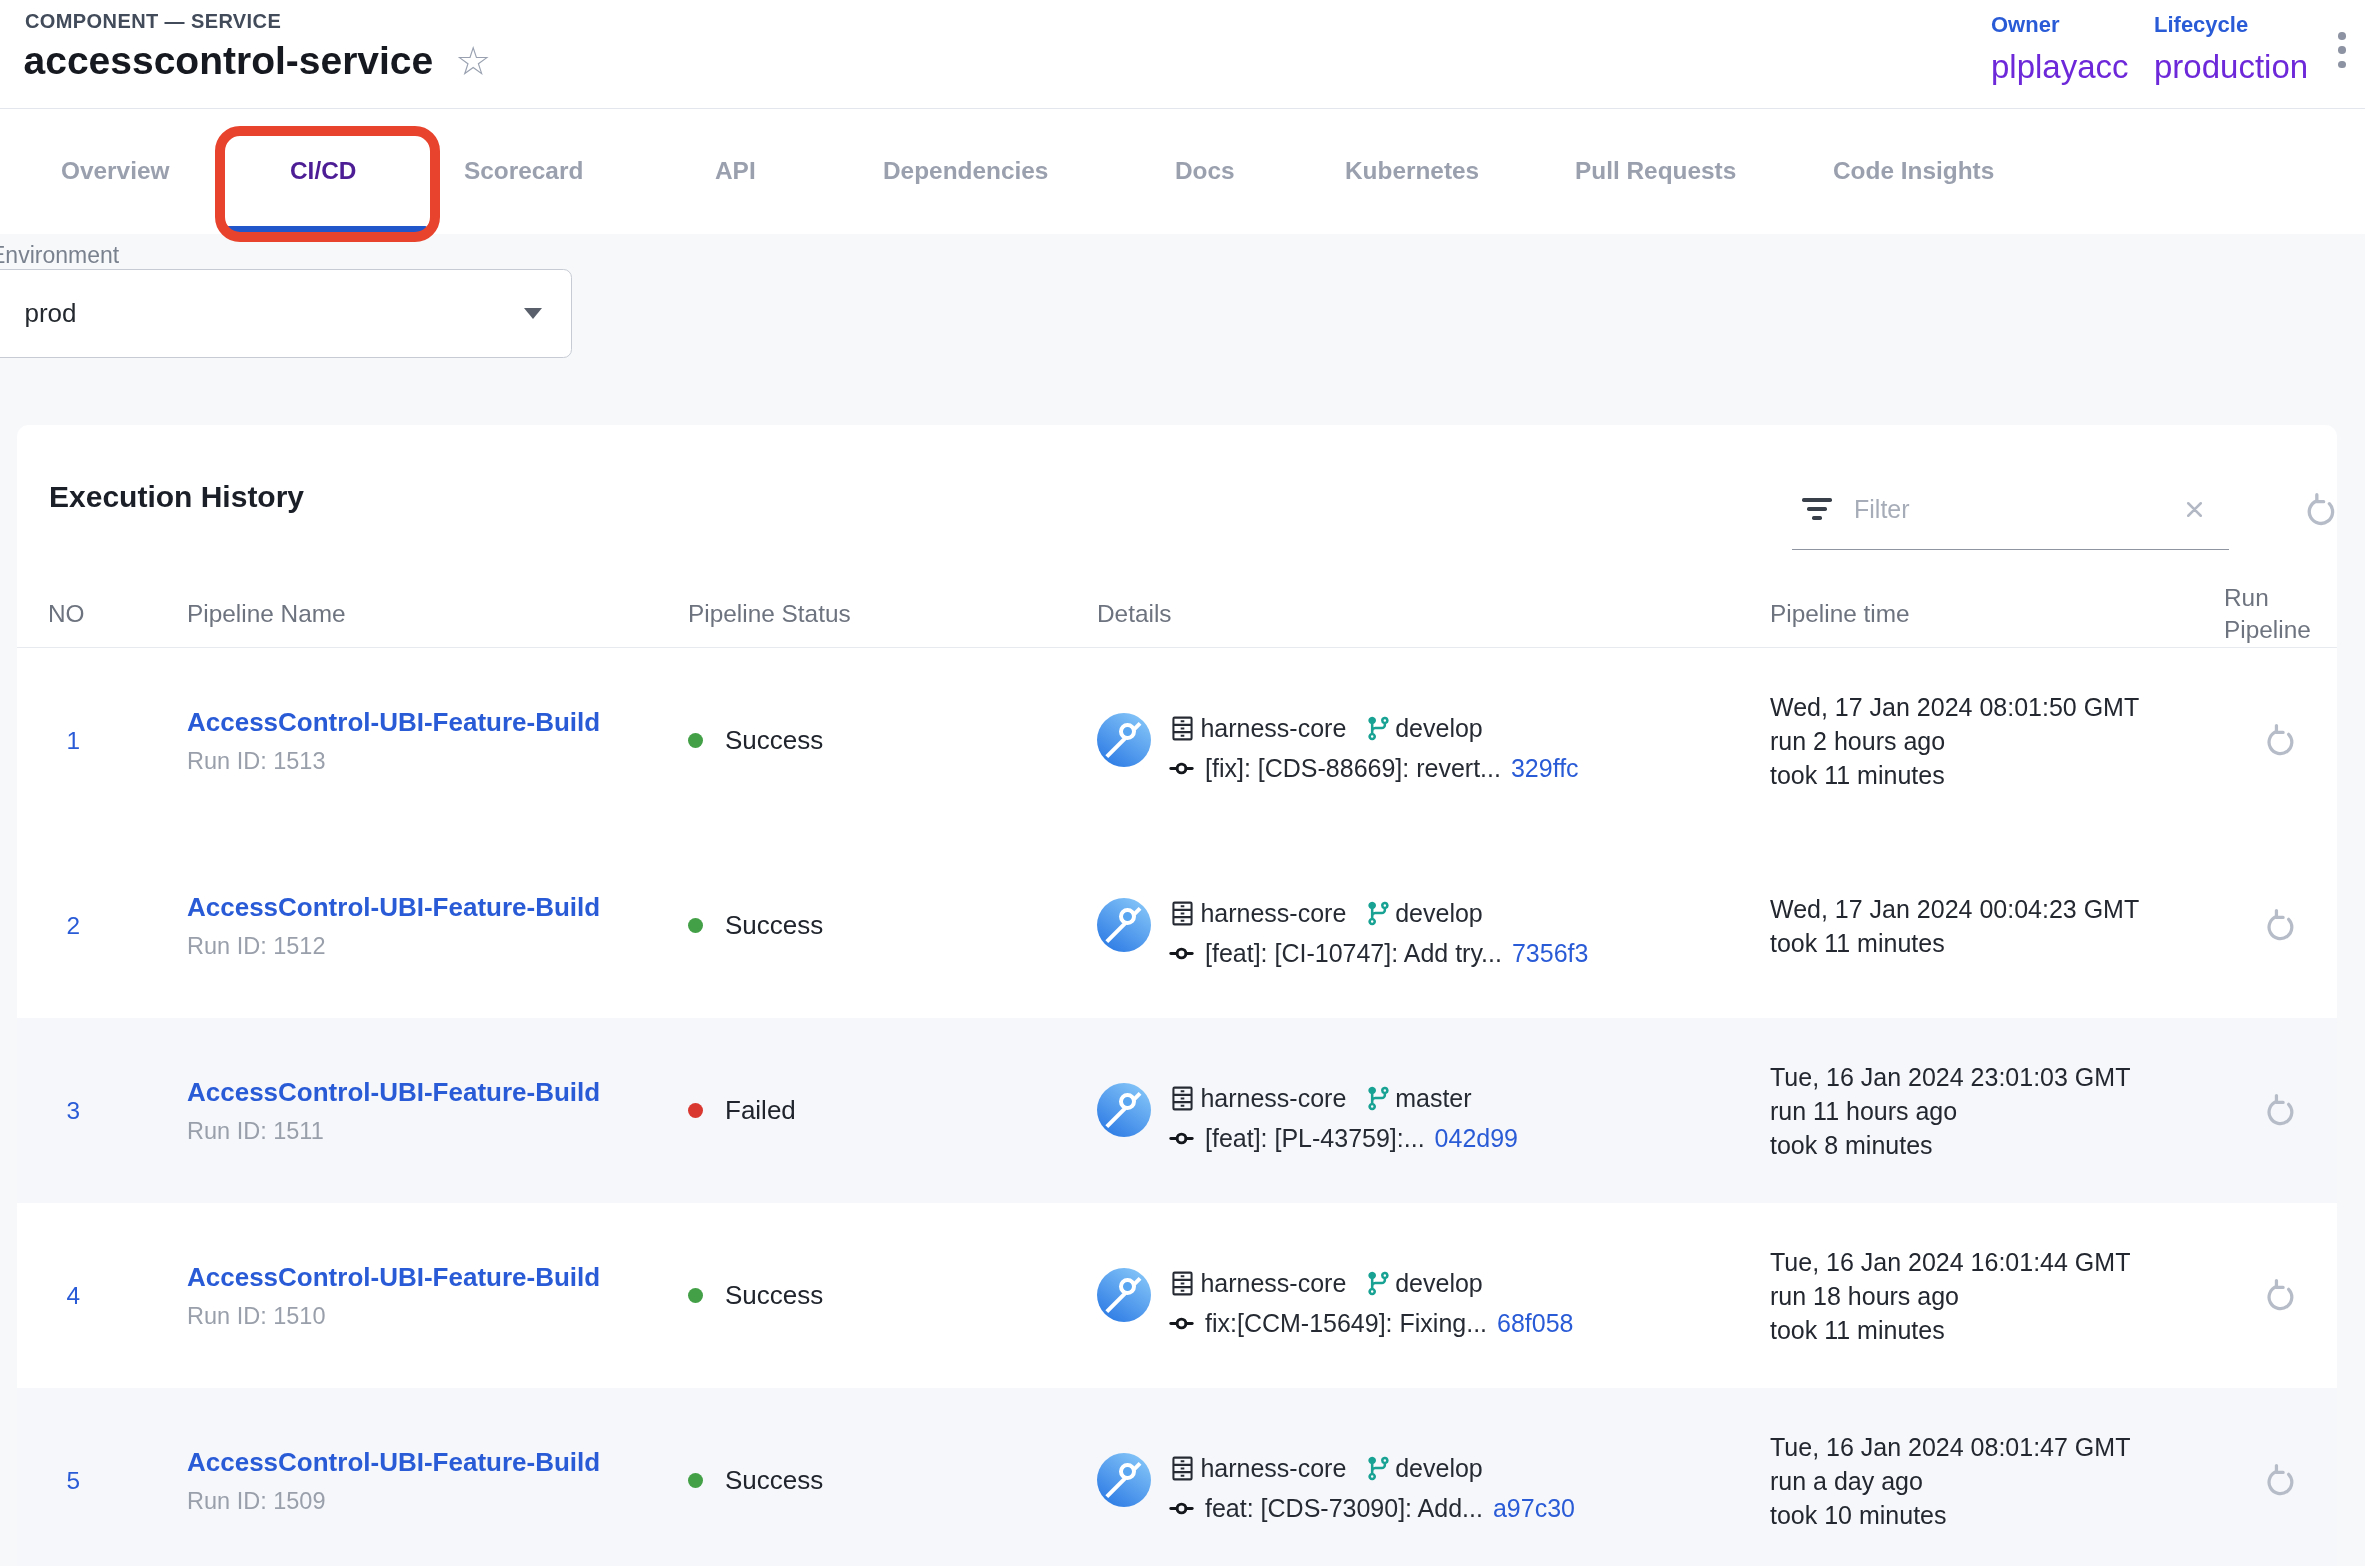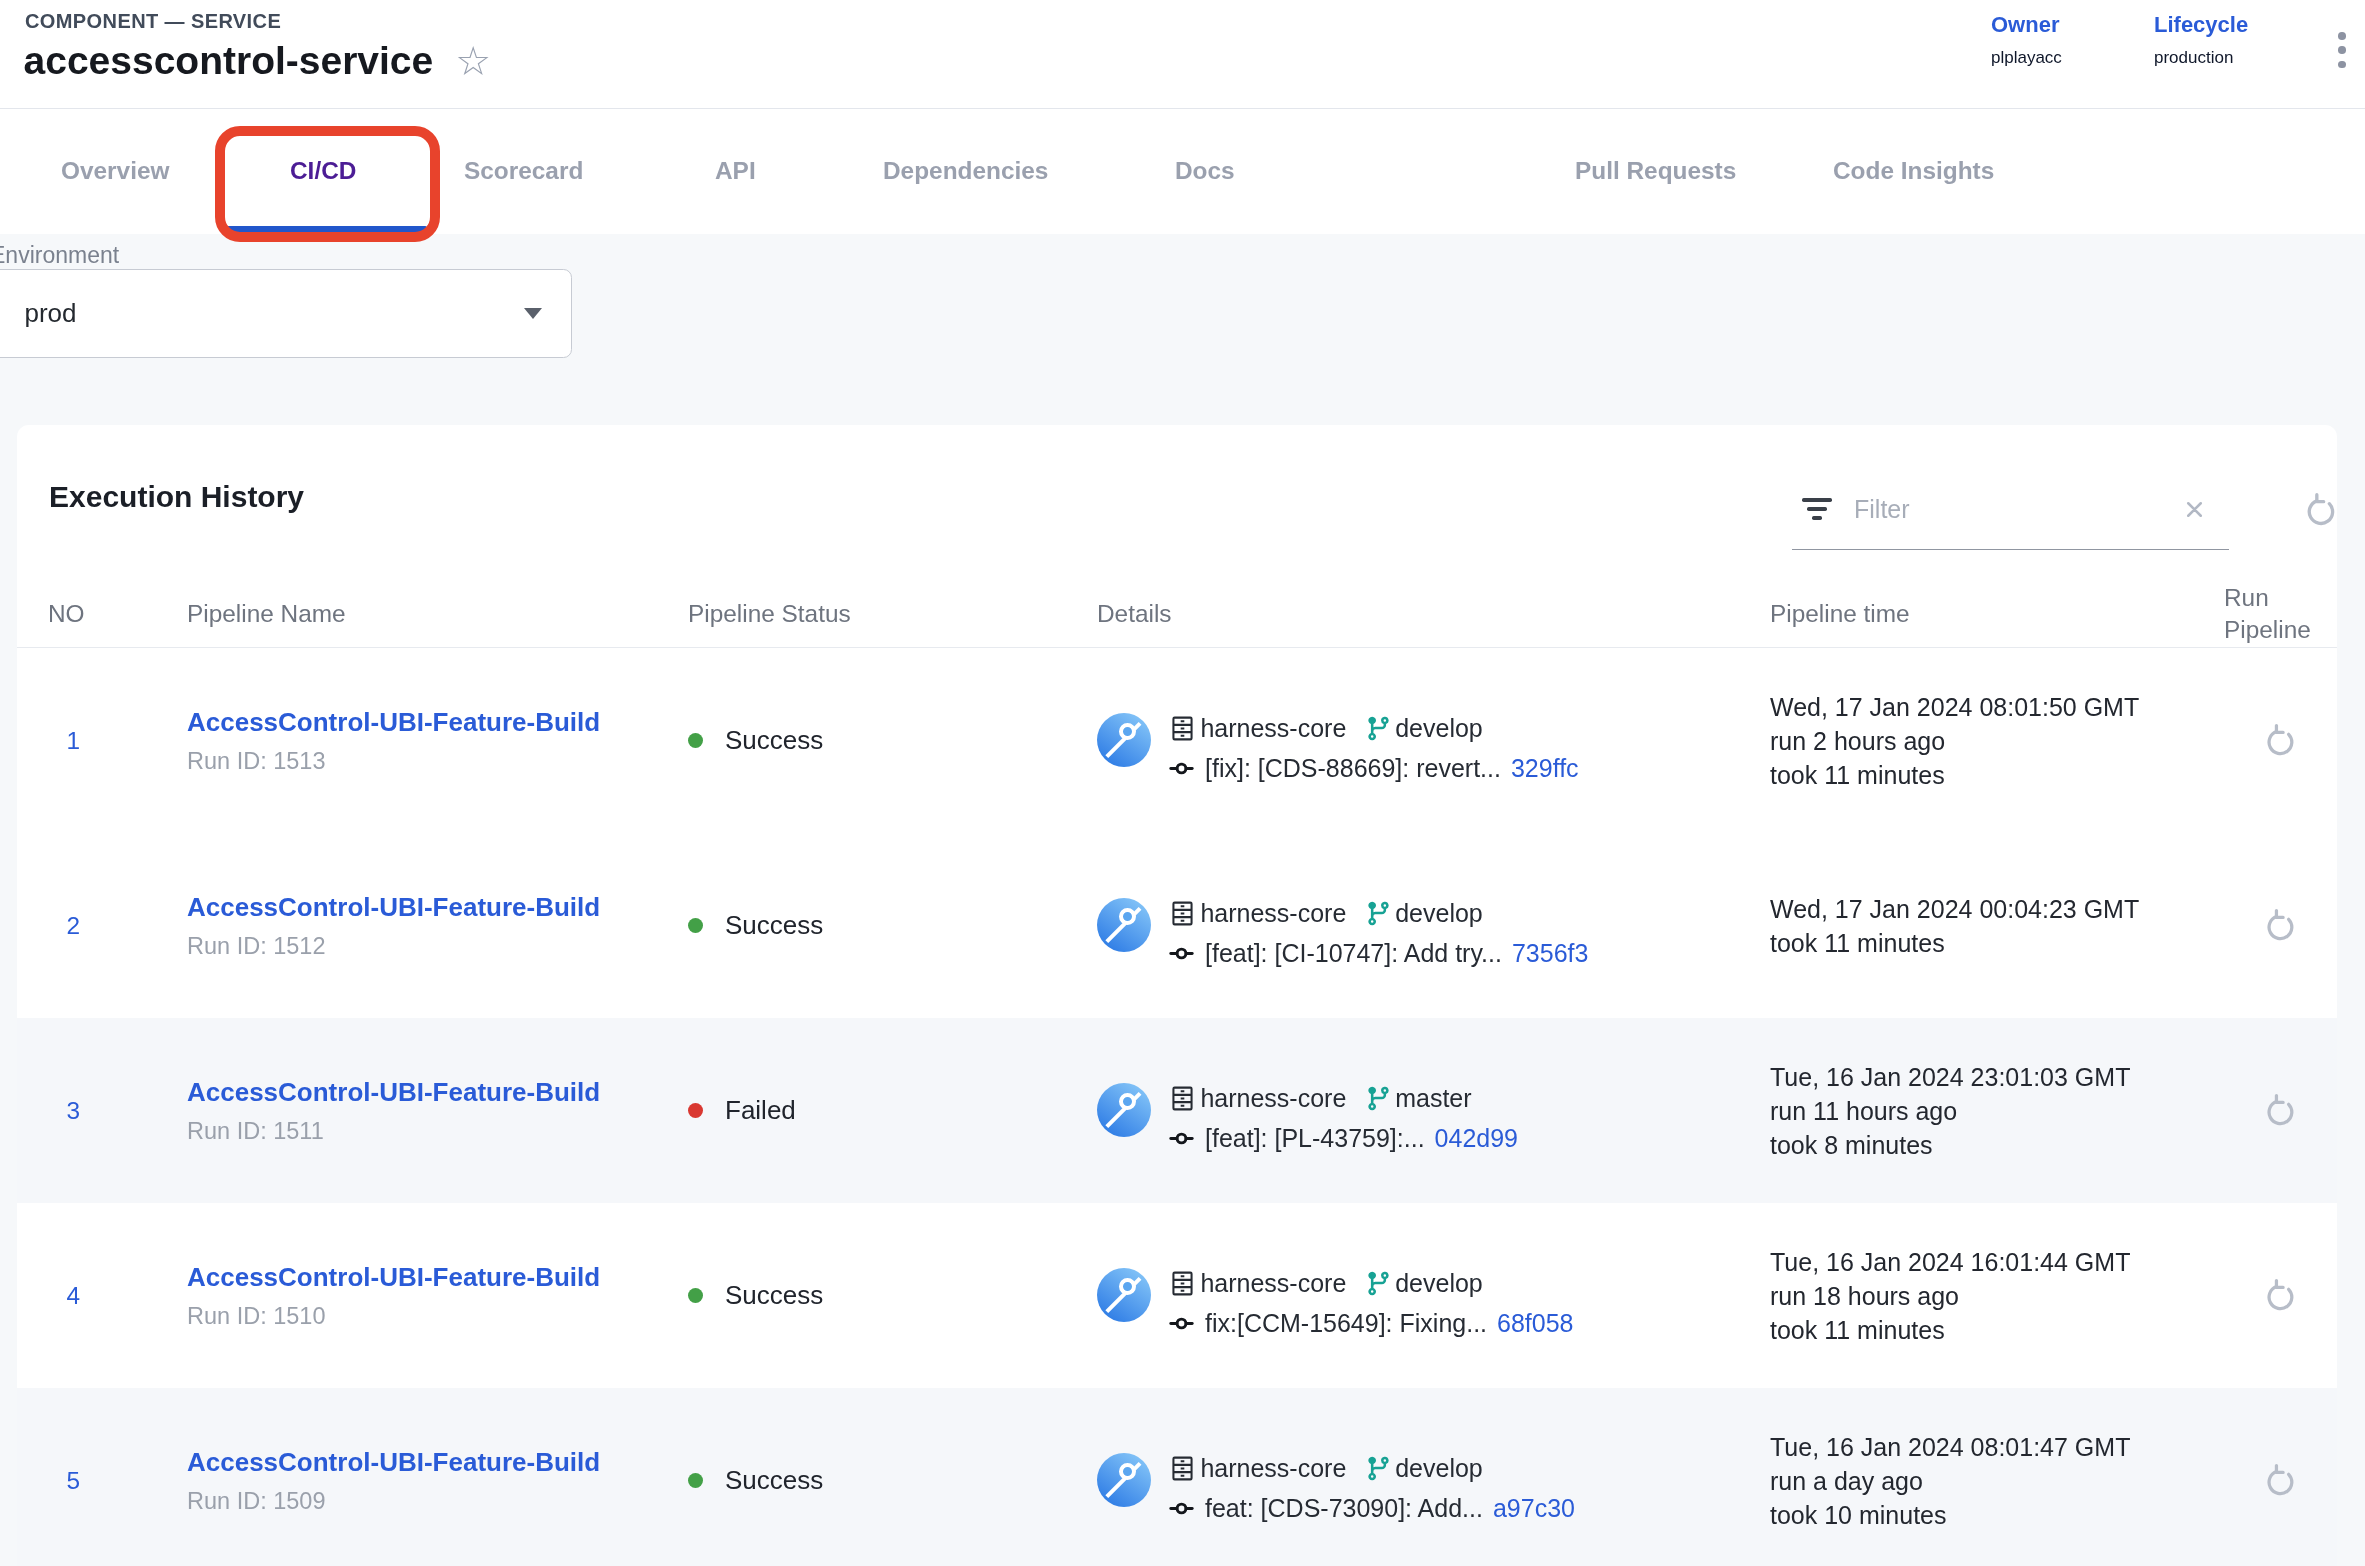--- a/index.html
+++ b/index.html
@@ -8,21 +8,21 @@
   .screen { position:relative; width:2366px; height:1567px; overflow:hidden; background:#fff; }
 
   
   .hdr { position:absolute; left:0; top:0; width:2366px; height:109px; background:#fff; border-bottom:1.7px solid #e3e6ec; }
   .kicker { position:absolute; left:25px; top:10px; font-size:20px; font-weight:600; letter-spacing:0.4px; color:#414b5a; }
   .title-row { position:absolute; left:23.5px; top:39px; display:flex; align-items:center; gap:22px; }
   .title { font-size:39px; font-weight:700; color:#16191f; }
   .star { font-family:"DejaVu Sans",sans-serif; font-size:40px; color:#99a1b0; line-height:1; cursor:pointer; }
   .meta { position:absolute; top:11.8px; }
   .meta .m-label { font-size:22px; font-weight:700; color:#2a5bd7; margin-bottom:10px; }
-  .meta .m-value { font-size:17px; color:#0f172a; }
+  .meta .m-value { font-size:33px; color:#6d28d9; }
   .meta-owner { left:1991px; }
   .meta-lifecycle { left:2154px; }
   .kebab { position:absolute; left:2325px; top:32px; display:flex; flex-direction:column; gap:6.7px; width:34px; align-items:center; cursor:pointer; }
   .kebab i { width:7.6px; height:7.6px; border-radius:50%; background:#8d93a2; }
 
   
   .tabs { position:absolute; left:0; top:109px; width:2366px; height:124px; background:#fff; }
   .tab { position:absolute; top:0; height:124px; display:flex; align-items:center; font-size:24.4px; font-weight:600; color:#9aa0ae; cursor:pointer; white-space:nowrap; }
   .tab.active { color:#4c1d95; font-weight:700; }
   .tab-underline { position:absolute; left:220px; top:117px; width:207px; height:5.9px; background:#2156cb; border-radius:1.7px; }
@@ -109,20 +109,21 @@
   </div>
 
   <div class="tabs">
     <div class="tab-underline"></div>
   <div class="tab" style="left: 61px;">Overview</div>
       <div class="tab active" style="left: 290px;">CI/CD</div>
       <div class="tab" style="left: 464px;">Scorecard</div>
       <div class="tab" style="left: 715px;">API</div>
       <div class="tab" style="left: 883px;">Dependencies</div>
       <div class="tab" style="left: 1175px;">Docs</div>
+      <div class="tab" style="left: 1345px;">Kubernetes</div>
       <div class="tab" style="left: 1575px;">Pull Requests</div>
       <div class="tab" style="left: 1833px;">Code Insights</div>
     </div>
   <div class="annotation-box" style="border-color: rgb(232, 67, 44);"></div>
 
   <div class="content-bg"></div>
 
   <div class="env-label">Environment</div>
   <div class="env-select">
     <span class="env-value">prod</span>

